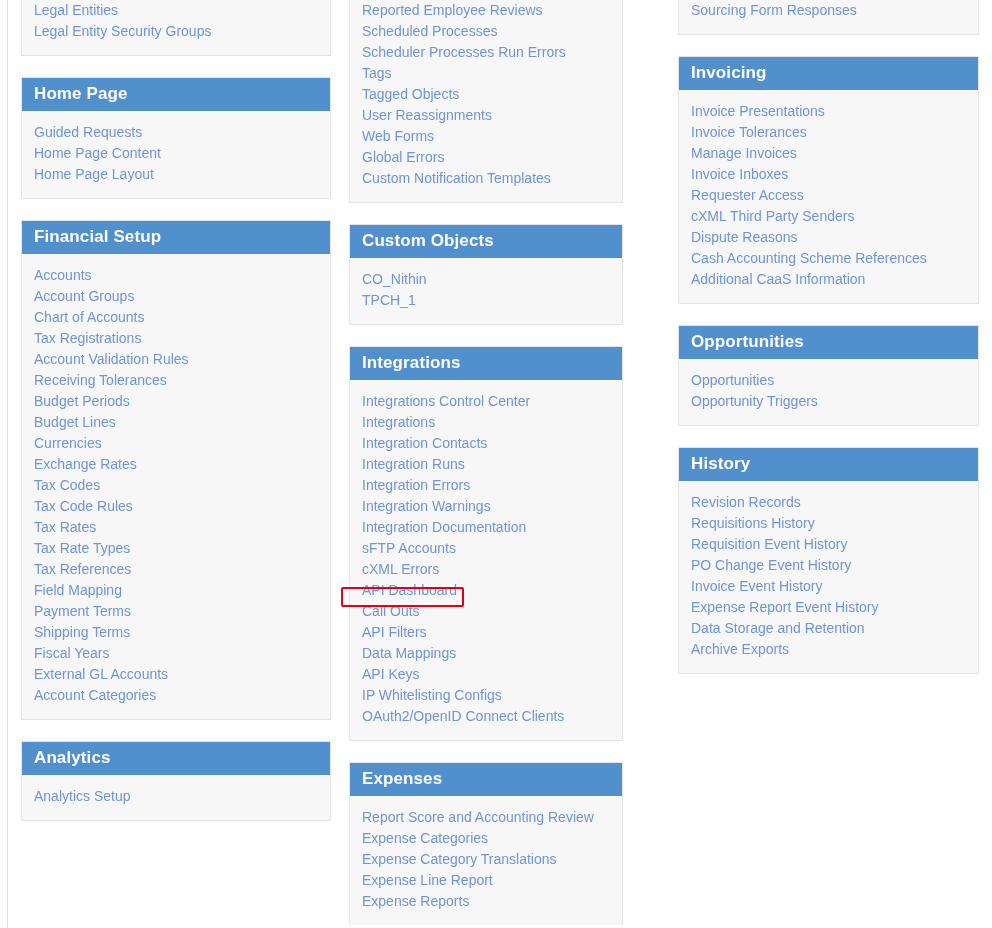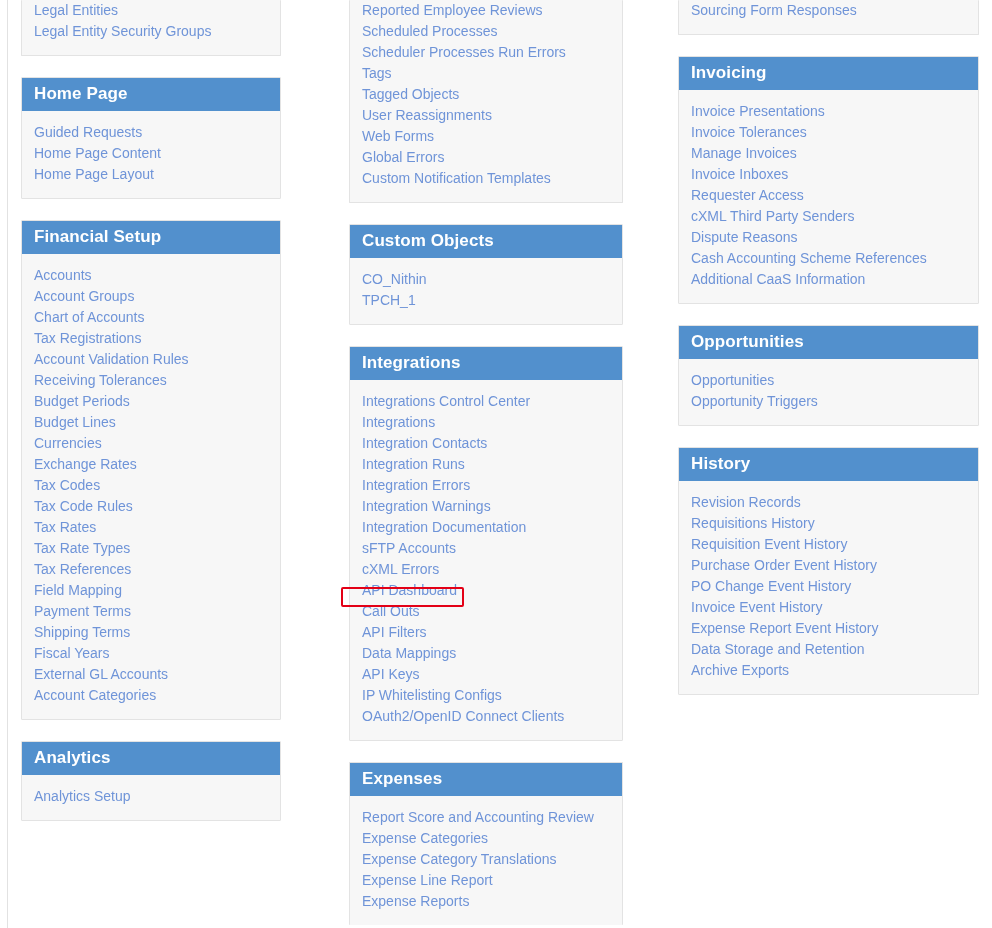--- a/index.html
+++ b/index.html
@@ -50,21 +50,21 @@
   .col-2 { width: 329px; padding-left: 0px; }
   .col-3 { width: 278px; padding-left: 0px; }
 
   .panel {
     width: 300px;
     margin-bottom: 21px;
     background: #f7f7f7;
     border: 1px solid #e3e3e3;
     border-radius: 1px;
   }
-  .col-1 .panel { width: 260px; }
+  .col-1 .panel { width: 310px; }
   .col-2 .panel { width: 274px; }
   .col-3 .panel { width: 301px; }
 
   .panel-header {
     background: #5290cd;
     color: #ffffff;
     font-size: 17px;
     line-height: 20px;
     padding: 6px 12px 7px 12px;
     letter-spacing: 0.1px;
@@ -241,21 +241,20 @@
             <a class="panel-link" href="#">Opportunities</a>
             <a class="panel-link" href="#">Opportunity Triggers</a>
           </div>
         </div>
         <div class="panel">
           <div class="panel-header">History</div>
           <div class="panel-body">
             <a class="panel-link" href="#">Revision Records</a>
             <a class="panel-link" href="#">Requisitions History</a>
             <a class="panel-link" href="#">Requisition Event History</a>
-            <a class="panel-link" href="#">Purchase Order Event History</a>
             <a class="panel-link" href="#">PO Change Event History</a>
             <a class="panel-link" href="#">Invoice Event History</a>
             <a class="panel-link" href="#">Expense Report Event History</a>
             <a class="panel-link" href="#">Data Storage and Retention</a>
             <a class="panel-link" href="#">Archive Exports</a>
           </div>
         </div>
       </div>
     </div>
   <div class="highlight-box" id="highlight" style="left: 341px; top: 587px; width: 123px; height: 20px; border-color: rgb(227, 0, 22);"></div>

